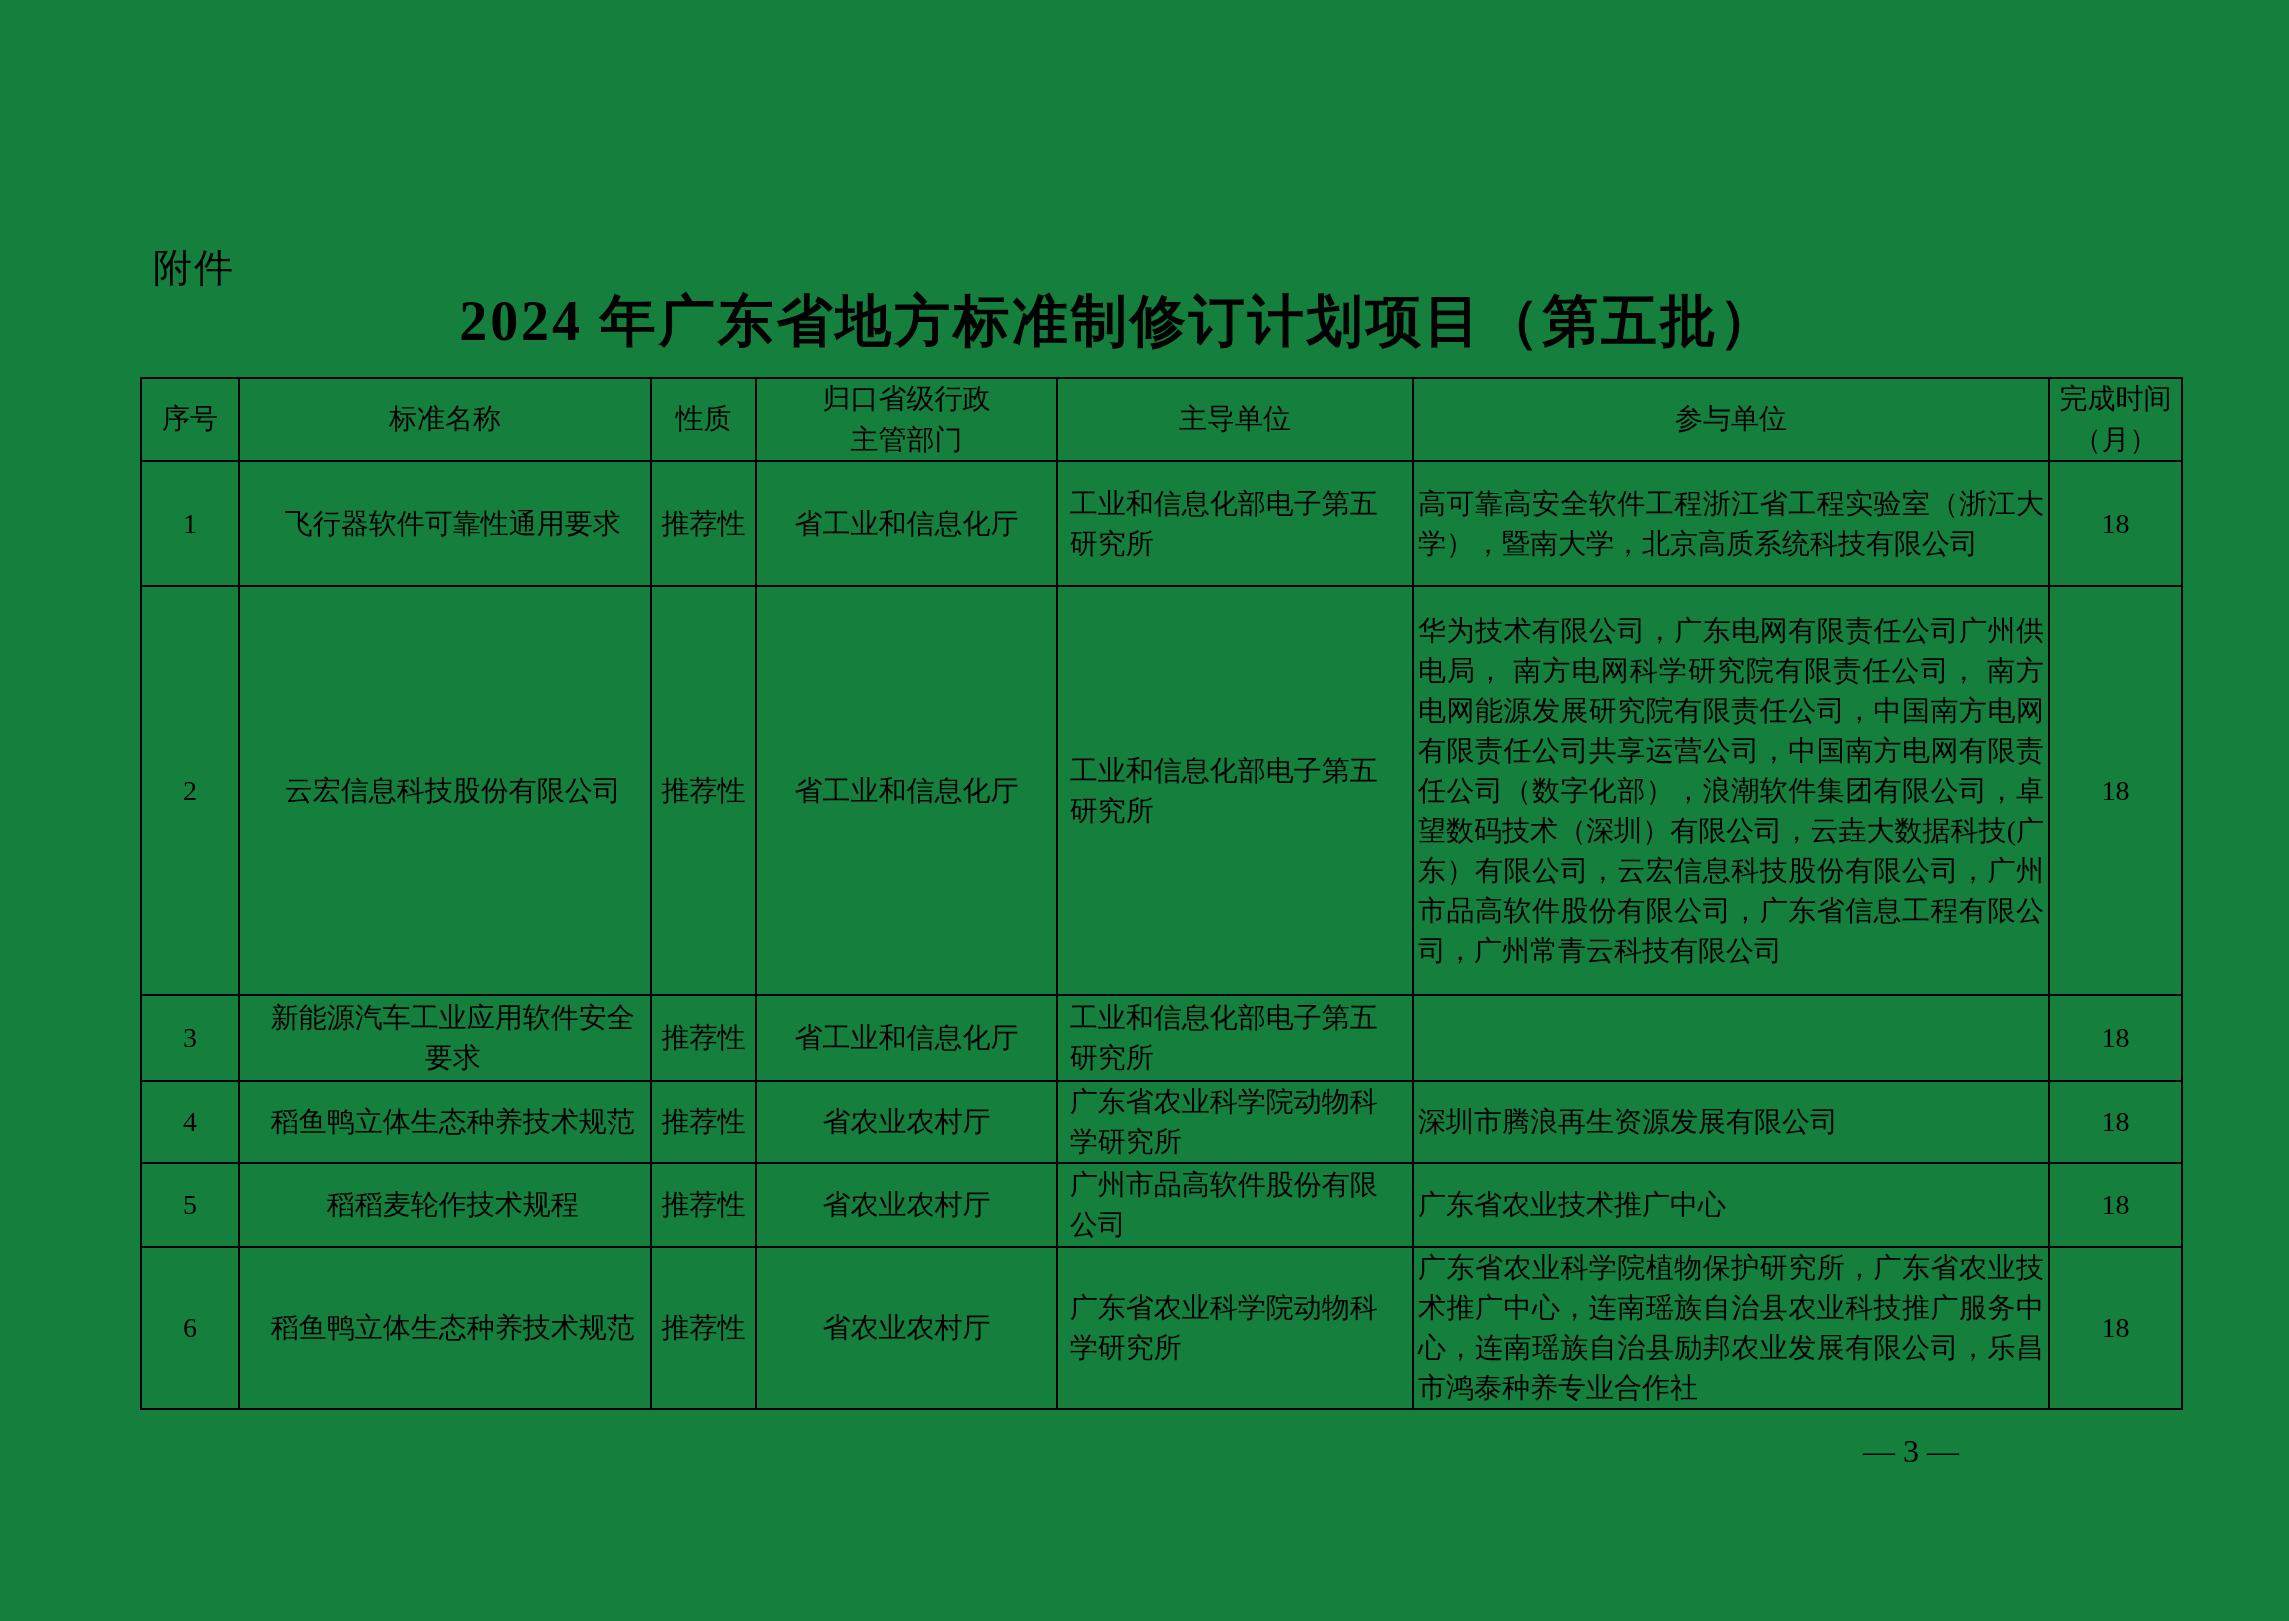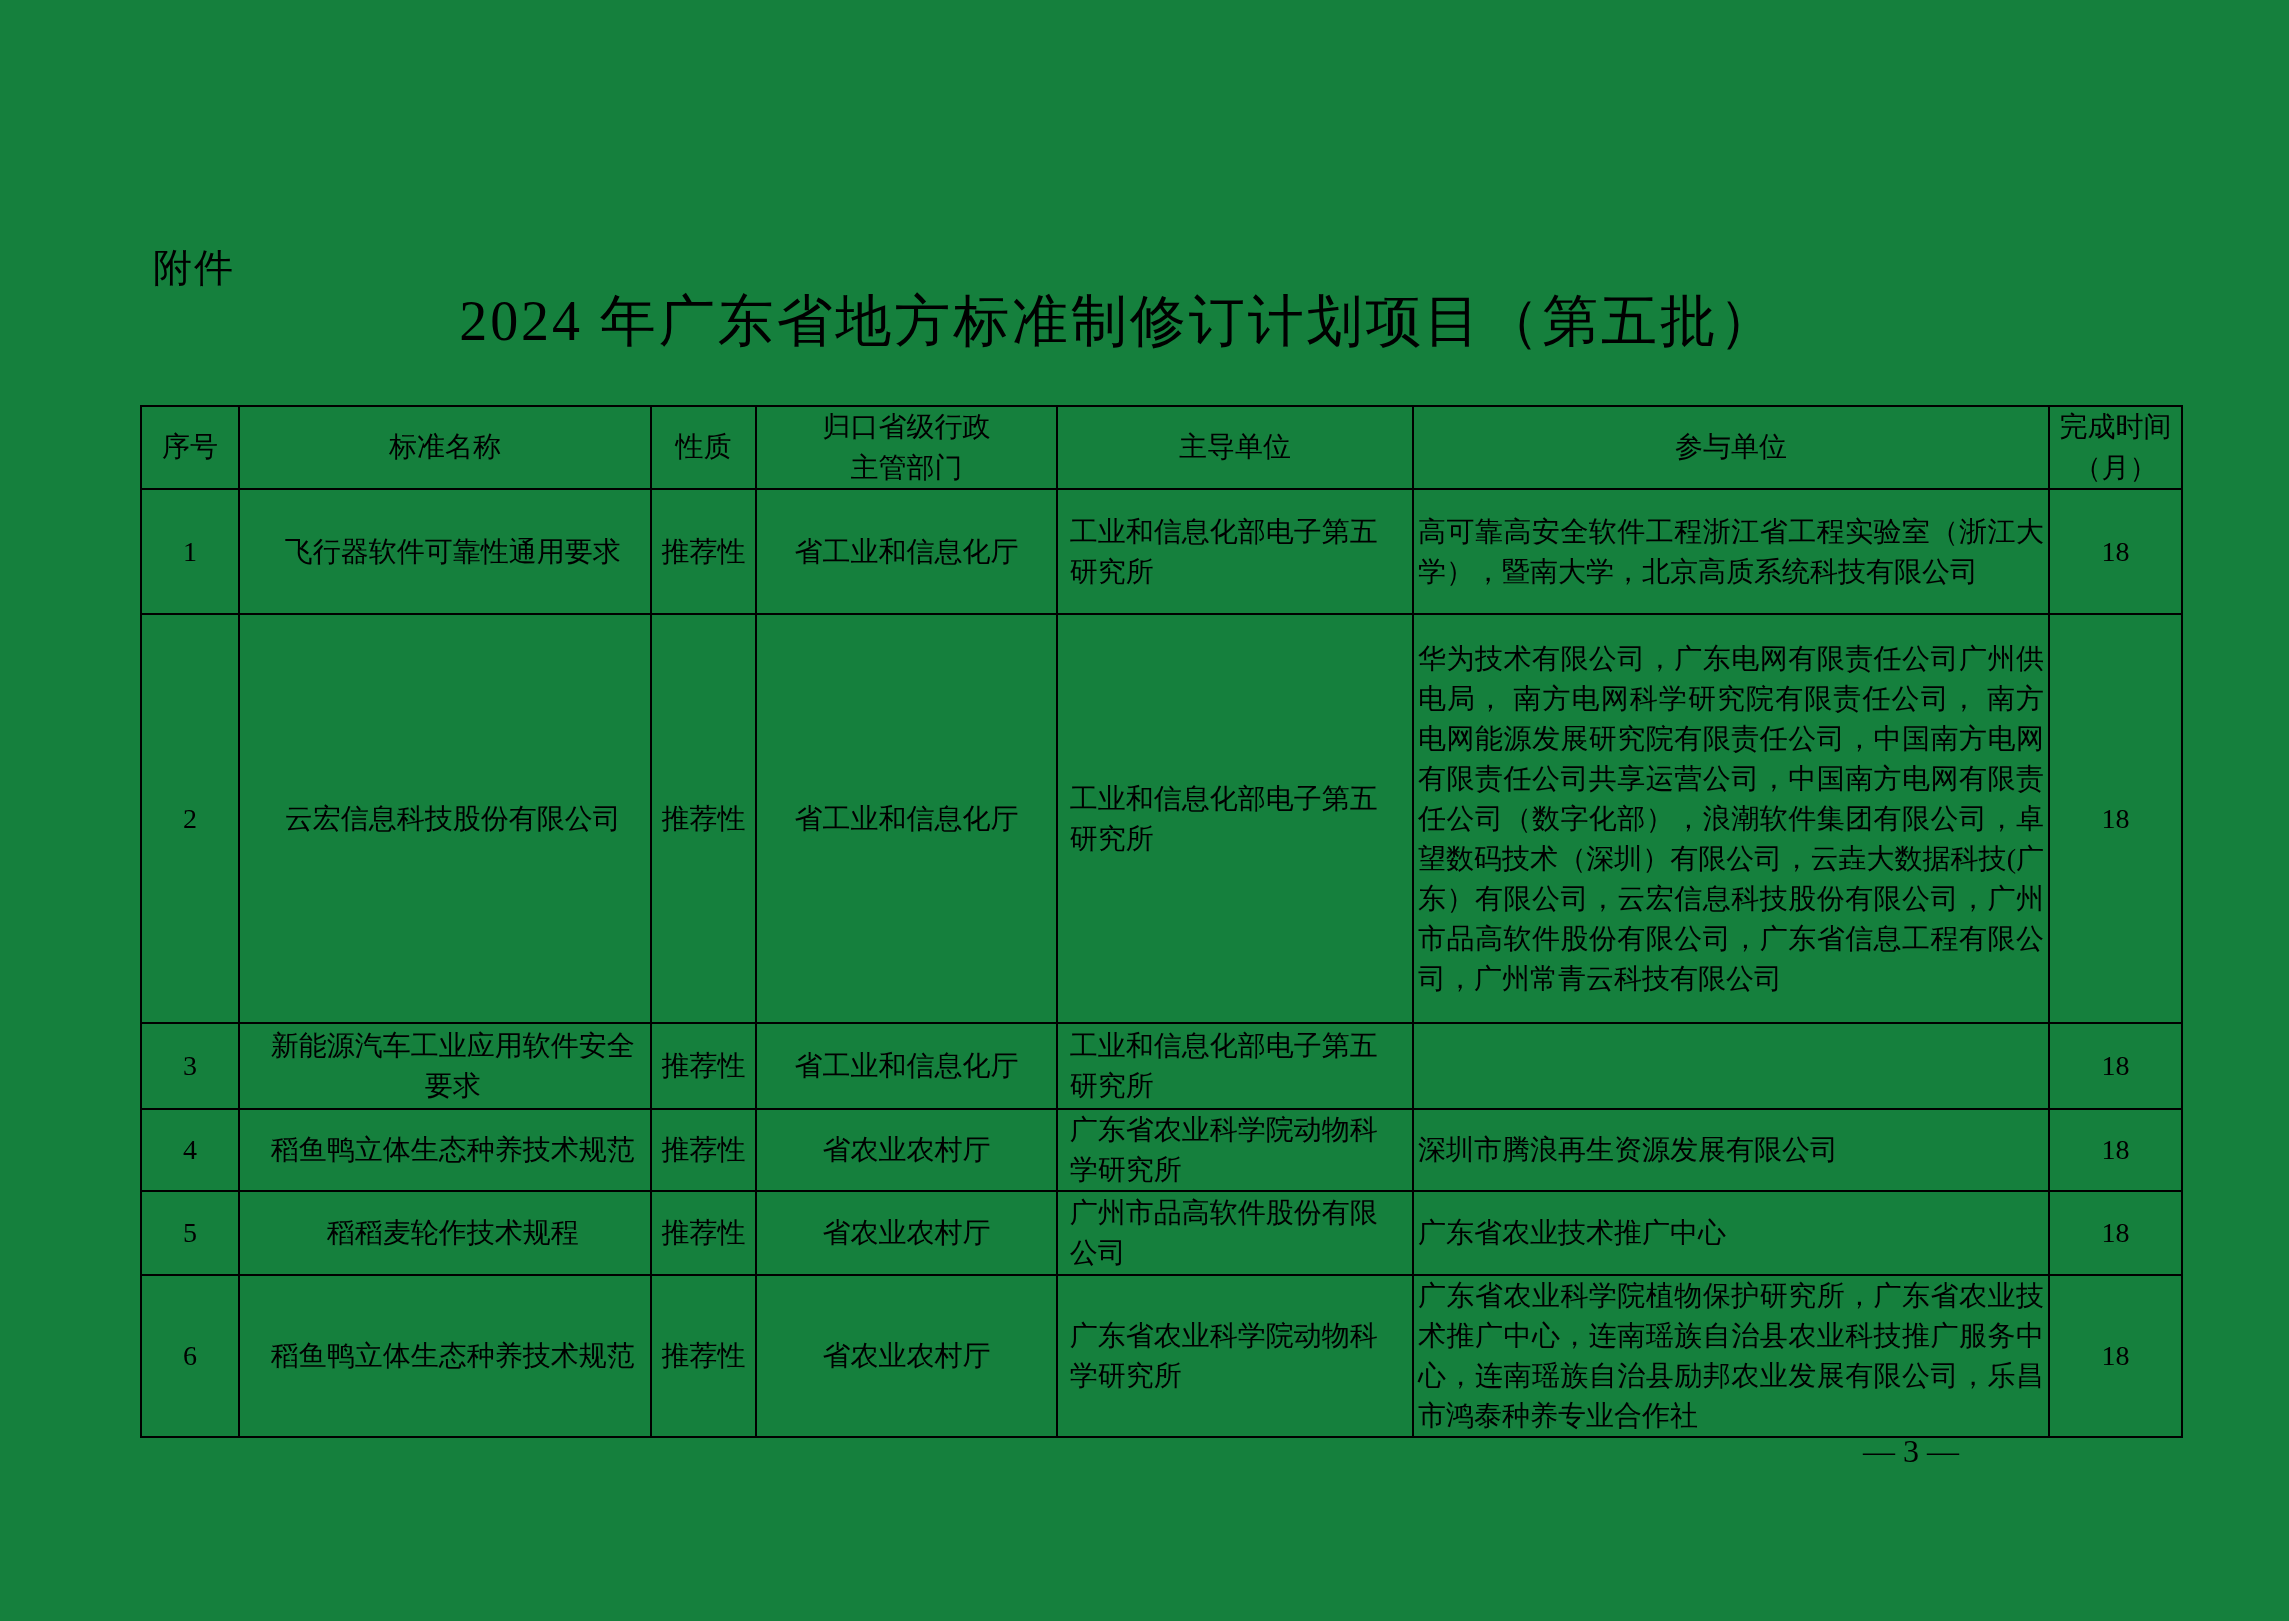--- a/index.html
+++ b/index.html
@@ -21,34 +21,33 @@
     font-family: "Liberation Sans", sans-serif;
     letter-spacing: 2px;
   }
   .title {
     position: absolute;
     left: 98px;
     top: 284px;
     width: 2041px;
     text-align: center;
     font-size: 56px;
-    font-weight: normal;
+    font-weight: bold;
     letter-spacing: 2.9px;
     white-space: nowrap;
     font-family: "Liberation Serif", serif;
   }
   table.standards {
     position: absolute;
     left: 140px;
     top: 377px;
     width: 2041px;
     border-collapse: collapse;
     table-layout: fixed;
     border: 2.9px solid #000;
-    margin-top: 28px;
   }
   .standards th, .standards td {
     border: 2px solid #000;
     font-size: 28px;
     vertical-align: middle;
     overflow: hidden;
   }
   .standards th {
     font-family: "Liberation Sans", sans-serif;
     font-weight: normal;

